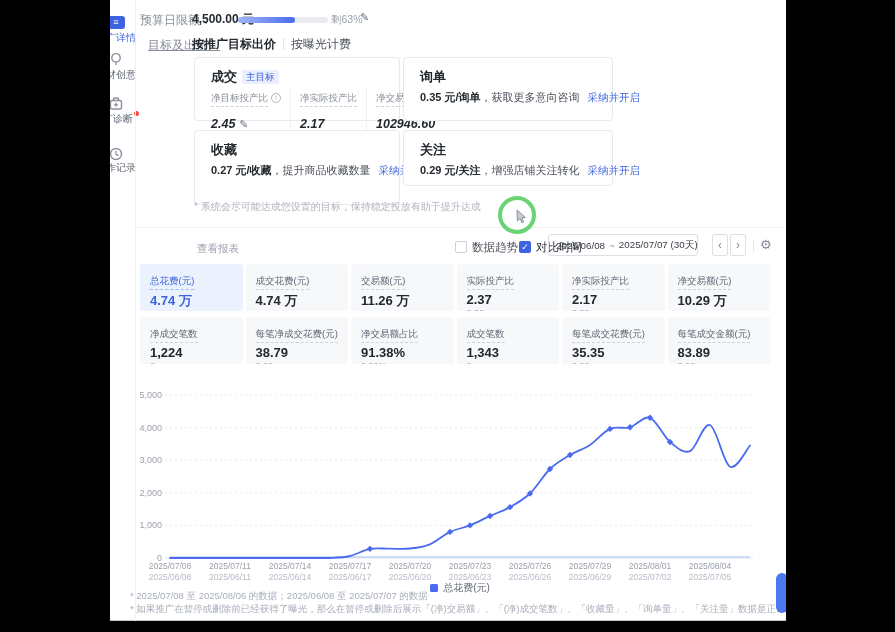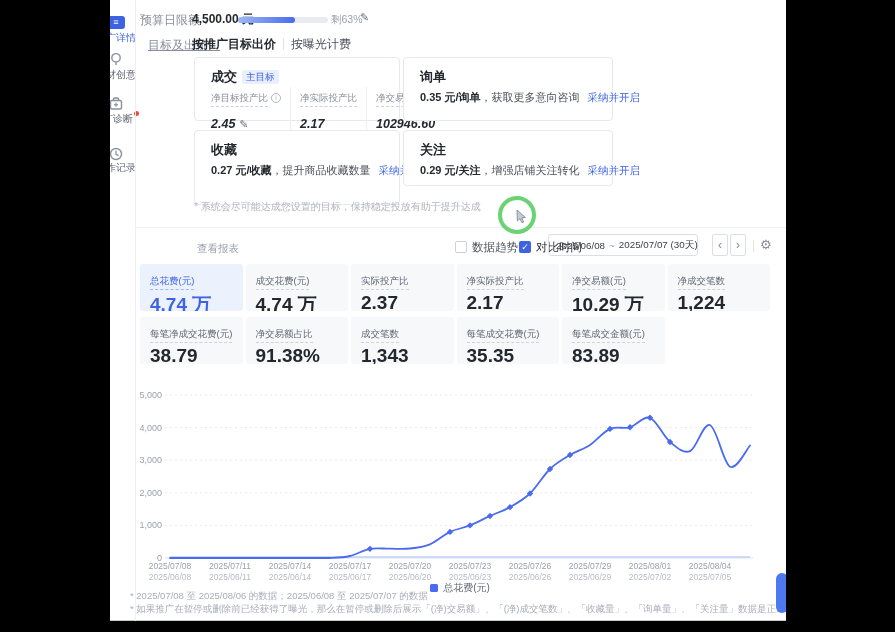--- a/index.html
+++ b/index.html
@@ -47,21 +47,21 @@
   .cb.on { background:#3d63e0; color:#fff; font-size:9px; line-height:12px; text-align:center; }
   .cb-label { position:absolute; font-size:11.5px; z-index:2; }
   #datebox { position:absolute; left:548px; top:234px; width:150px; height:22px; border:1px solid #dcdfe6; border-radius:3px; display:flex; align-items:center; padding:0 7px; font-size:9.8px; color:#3a3f47; z-index:2; white-space:nowrap; }
   #datebox .sep { margin:0 4px; color:#9aa0ab; }
   .nav-btn { position:absolute; top:234px; width:16px; height:22px; border:1px solid #dcdfe6; border-radius:2px; color:#868c98; font-size:12px; line-height:20px; text-align:center; z-index:2; background:#fff; cursor:pointer; }
 
   
   #metric-grid { position:absolute; left:140px; top:264px; width:630px; display:grid; grid-template-columns:repeat(6,1fr); gap:6px 3px; z-index:2; }
   .mcard { height:47px; background:#f7f8fa; border-radius:3px; padding:6px 10px; cursor:pointer; overflow:hidden; }
   .mcard .ml { font-size:9.5px; color:#5f6673; border-bottom:1px dashed #ced2da; padding-bottom:1px; display:inline-block; white-space:nowrap; }
-  .mcard .mv { font-size:19px; font-weight:700; color:#23272e; margin-top:2px; }
+  .mcard .mv { font-size:13px; font-weight:700; color:#23272e; margin-top:2px; }
   .mcard .ms { font-size:9px; color:#a7adb8; margin-top:1px; }
   .mcard.sel { background:#ecf2fd; }
   .mcard.sel .ml { color:#3d63e0; border-color:#9db9f0; }
   .mcard.sel .mv { color:#3d63e0; }
 
   #chart-box { position:absolute; left:135px; top:385px; width:650px; height:200px; z-index:2; }
   #legend { position:absolute; left:135px; top:581px; width:650px; display:flex; justify-content:center; align-items:center; gap:5px; z-index:2; }
   #legend .sw { width:8px; height:8px; border-radius:1.5px; }
   #legend .lt { font-size:10px; color:#5f6673; }
   .footnote { position:absolute; left:130px; font-size:9.5px; color:#a7adb8; white-space:nowrap; z-index:2; }
@@ -178,20 +178,21 @@
       </svg>
   </div>
   <div class="nav-btn" style="left:712px;">‹</div>
   <div class="nav-btn" style="left:730px;">›</div>
   <div class="abs z2" style="left:752px;top:238px;font-size:12px;color:#e3e5ea;">|</div>
   <div class="abs z2" style="left:760px;top:237px;font-size:13px;color:#868c98;cursor:pointer;">⚙</div>
 
   <div id="metric-grid">
       <div class="mcard sel"><span class="ml">总花费(元)</span><div class="mv">4.74 万</div></div>
       <div class="mcard"><span class="ml">成交花费(元)</span><div class="mv">4.74 万</div></div>
+      <div class="mcard"><span class="ml">交易额(元)</span><div class="mv">11.26 万</div></div>
       <div class="mcard"><span class="ml">实际投产比</span><div class="mv">2.37</div><div class="ms">0.00</div></div>
       <div class="mcard"><span class="ml">净实际投产比</span><div class="mv">2.17</div><div class="ms">0.00</div></div>
       <div class="mcard"><span class="ml">净交易额(元)</span><div class="mv">10.29 万</div></div>
       <div class="mcard"><span class="ml">净成交笔数</span><div class="mv">1,224</div><div class="ms">0</div></div>
       <div class="mcard"><span class="ml">每笔净成交花费(元)</span><div class="mv">38.79</div><div class="ms">0.00</div></div>
       <div class="mcard"><span class="ml">净交易额占比</span><div class="mv">91.38%</div><div class="ms">0.00%</div></div>
       <div class="mcard"><span class="ml">成交笔数</span><div class="mv">1,343</div><div class="ms">0</div></div>
       <div class="mcard"><span class="ml">每笔成交花费(元)</span><div class="mv">35.35</div><div class="ms">0.00</div></div>
       <div class="mcard"><span class="ml">每笔成交金额(元)</span><div class="mv">83.89</div><div class="ms">0.00</div></div>
     </div>

